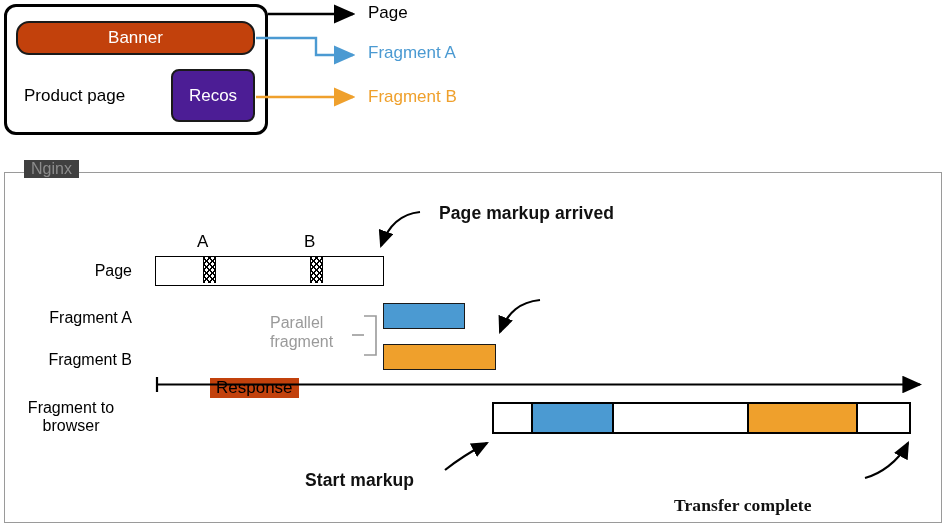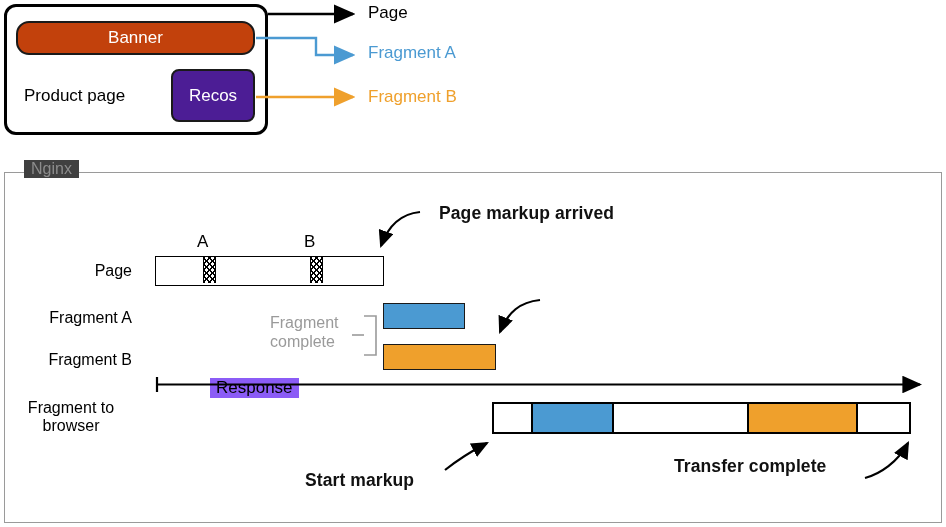--- a/index.html
+++ b/index.html
@@ -109,24 +109,24 @@
   }
   .seg{top:0;height:28px;box-sizing:border-box;}
   #seg-blue{left:37px;width:83px;background:#4b9ad2;border-left:2px solid #000;border-right:2px solid #000;}
   #seg-orange{left:253px;width:111px;background:#efa02c;border-left:2px solid #000;border-right:2px solid #000;}
 
   
   .anno{font-weight:bold;font-size:17.5px;color:#111;line-height:21px;letter-spacing:.1px;}
   #anno-page-markup{left:428px;top:203px;margin-left:11px;}
   #anno-last-frag{left:546px;top:292px;}
   #anno-start-sending{left:305px;top:470px;}
-  #anno-transfer-complete{left:674px;top:456px;}
-
-  
-  #response-label{left:210px;top:378px;font-size:17px;color:#000;background:#8b5cf6;padding:0 6px;}
+  #anno-transfer-complete{left:674px;top:495px;font-family:Liberation Serif, serif;}
+
+  
+  #response-label{left:210px;top:378px;font-size:17px;color:#000;background:#c2410c;padding:0 6px;}
 
   svg.overlay{position:absolute;left:0;top:0;width:946px;height:527px;pointer-events:none;}
 </style>
 </head>
 <body>
 
 <div class="stage">
 
   <div class="abs" id="page-box"></div>
 
@@ -156,22 +156,22 @@
 
   <div class="abs" id="page-bar">
     <div class="abs hatch" id="hatch-a"></div>
     <div class="abs hatch" id="hatch-b"></div>
   </div>
 
   <div class="abs" id="frag-a-bar"></div>
   <div class="abs" id="frag-b-bar"></div>
 
   <div class="abs" id="parallel-label">
-    <div>Fragment</div>
-    <div>complete</div>
+    <div>Parallel</div>
+    <div>fragment</div>
   </div>
 
   <div class="abs" id="response-label">Response</div>
 
   <div class="abs" id="transfer-bar">
     <div class="abs seg" id="seg-blue"></div>
     <div class="abs seg" id="seg-orange"></div>
   </div>
 
   <div class="abs anno" id="anno-page-markup">Page markup arrived</div>

